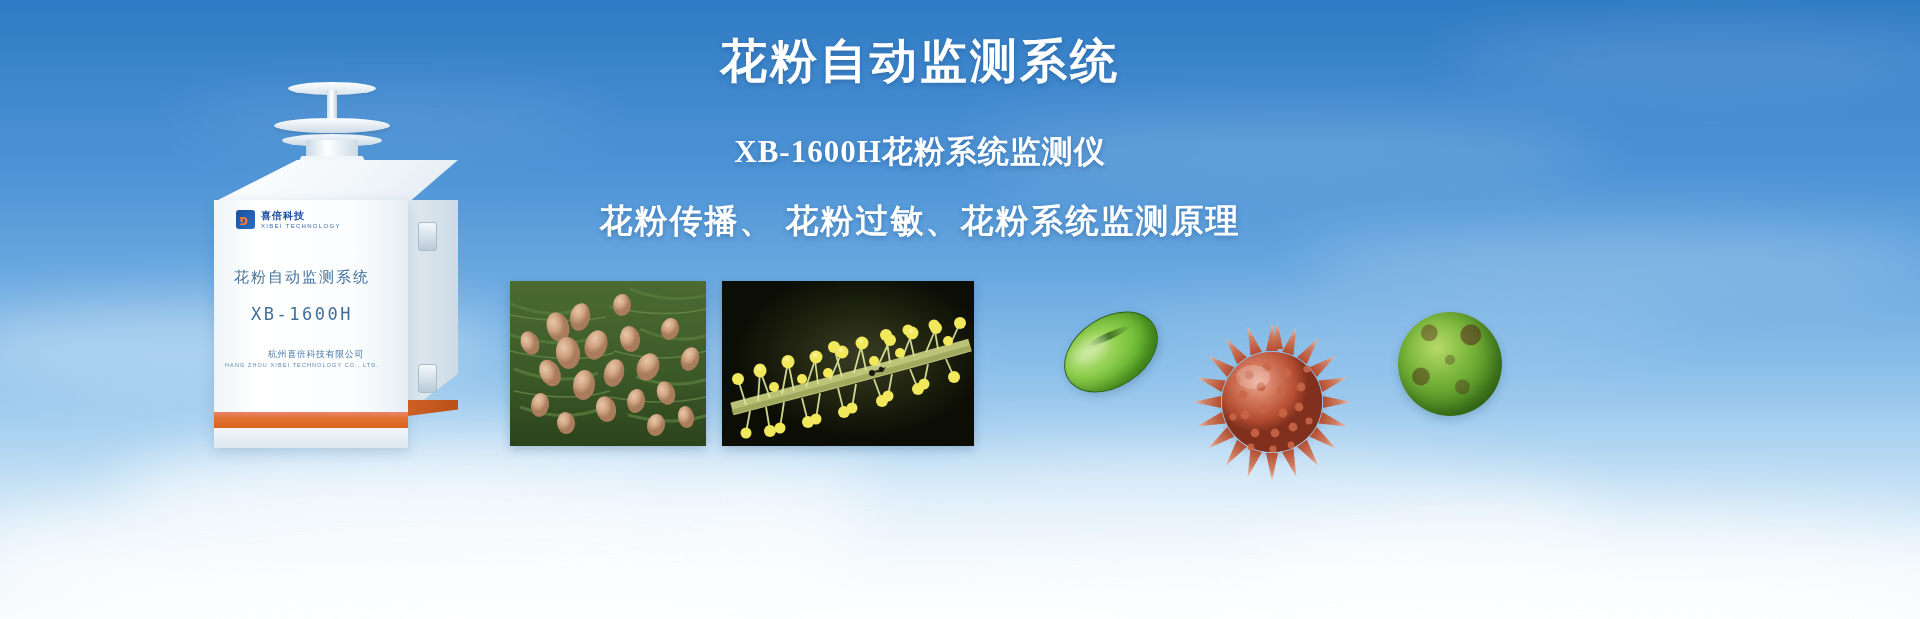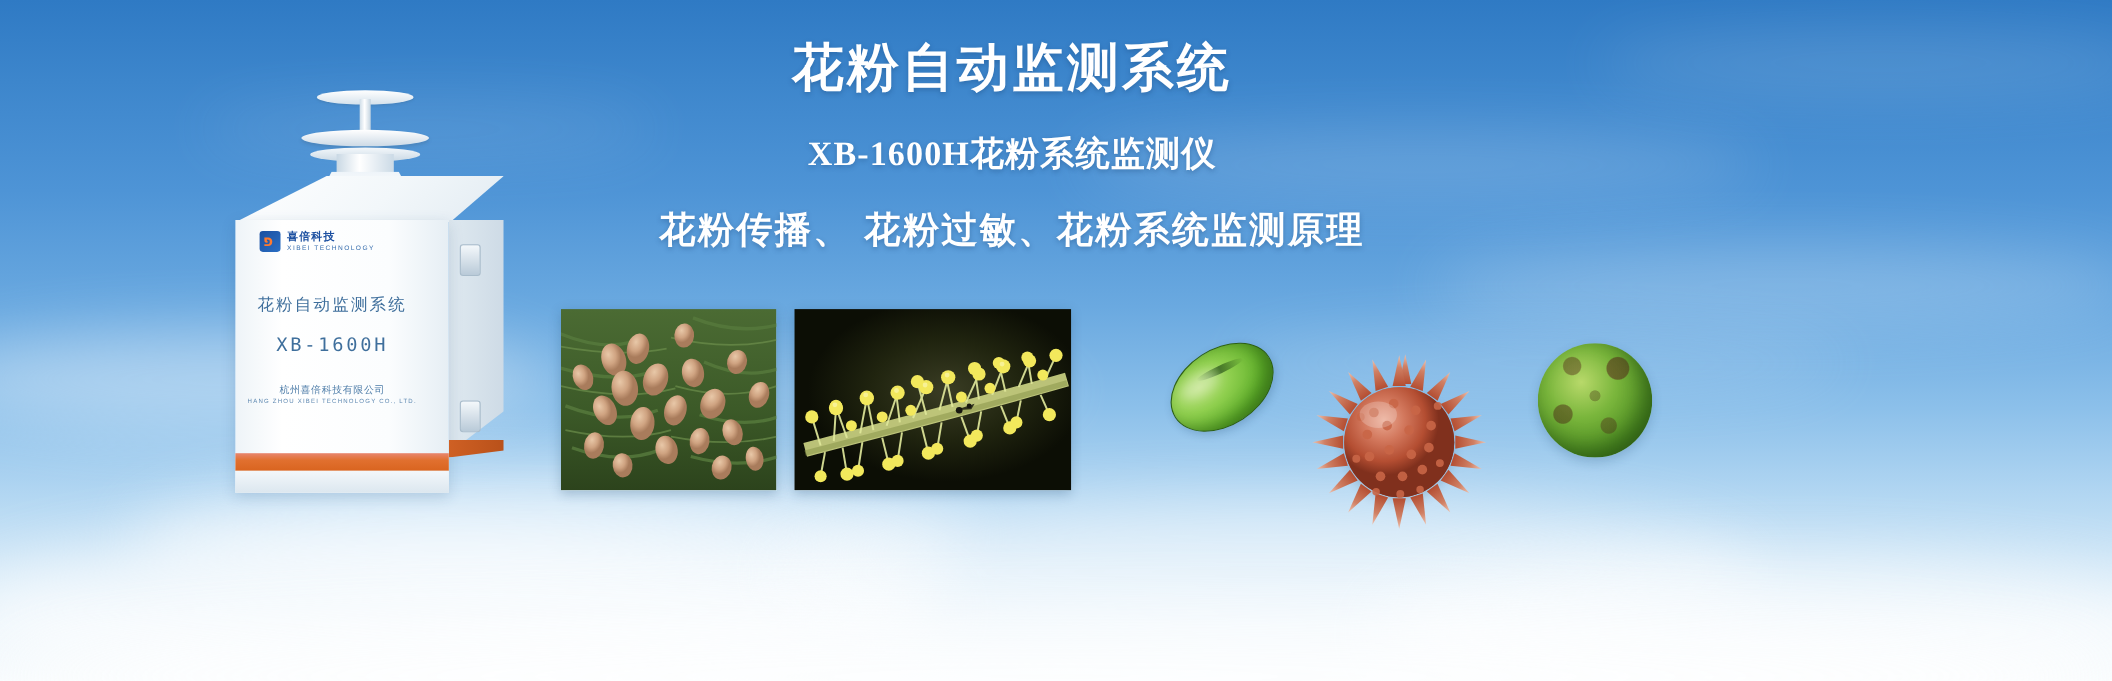--- a/index.html
+++ b/index.html
@@ -33,21 +33,21 @@
   
   .headings{position:absolute;left:560px;top:32px;width:720px;text-align:center;}
   .h-title{
     font-size:47px;font-weight:bold;color:#ffffff;letter-spacing:3px;
     line-height:1.25;text-shadow:0 2px 5px rgba(20,60,110,.35);
     white-space:nowrap;
   }
   .h-sub{
     font-family:"Liberation Serif","DejaVu Serif",serif;
     font-size:31px;font-weight:bold;color:#ffffff;letter-spacing:1px;
-    margin-top:28px;text-shadow:0 2px 5px rgba(20,60,110,.35);
+    margin-top:40px;text-shadow:0 2px 5px rgba(20,60,110,.35);
     white-space:nowrap;
   }
   .h-sub2{
     font-size:33px;font-weight:bold;color:#ffffff;letter-spacing:2px;
     margin-top:26px;text-shadow:0 2px 5px rgba(20,60,110,.35);
     white-space:nowrap;
   }
 
   
   .device{position:absolute;left:196px;top:82px;width:280px;height:350px;}
@@ -139,21 +139,21 @@
     box-sizing:border-box;text-align:center;
     font-size:15px;color:#3f6f9c;letter-spacing:2px;
   }
   .dev-line2{
     position:absolute;left:0;top:222px;width:194px;padding-left:18px;
     box-sizing:border-box;text-align:center;
     font-size:17px;color:#3f6f9c;letter-spacing:2.5px;
     font-family:"DejaVu Sans Mono","Liberation Mono",monospace;
   }
   .dev-line3{
-    position:absolute;left:0;top:266px;width:194px;padding-left:18px;
+    position:absolute;left:14px;top:266px;width:194px;padding-left:18px;
     box-sizing:border-box;text-align:center;
     font-size:9px;color:#4d7ca8;letter-spacing:.6px;
   }
   .dev-line4{
     position:absolute;left:0;top:280px;width:194px;padding-left:18px;
     box-sizing:border-box;text-align:center;
     font-size:5.5px;color:#5f89b2;letter-spacing:1.1px;
   }
 
   

